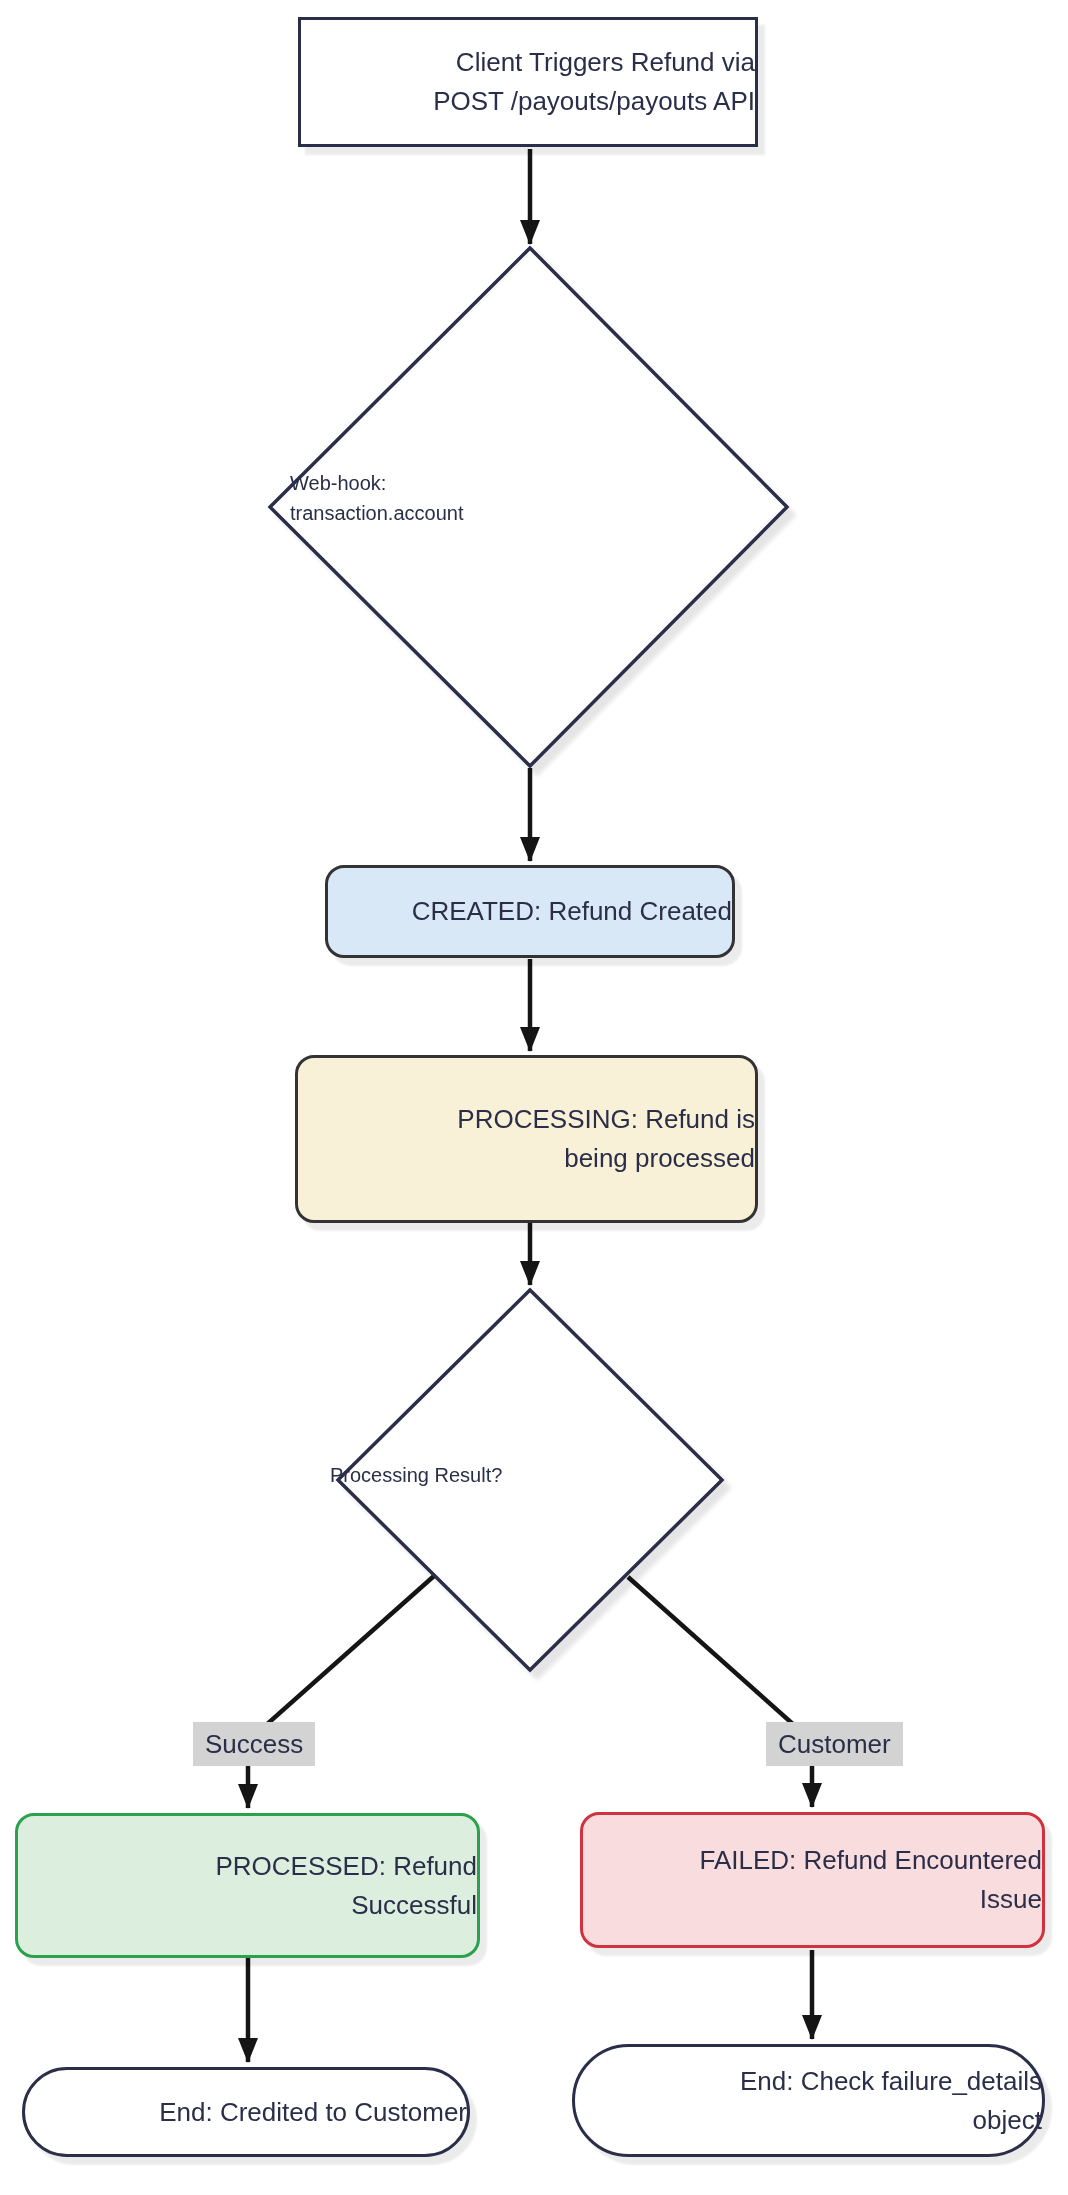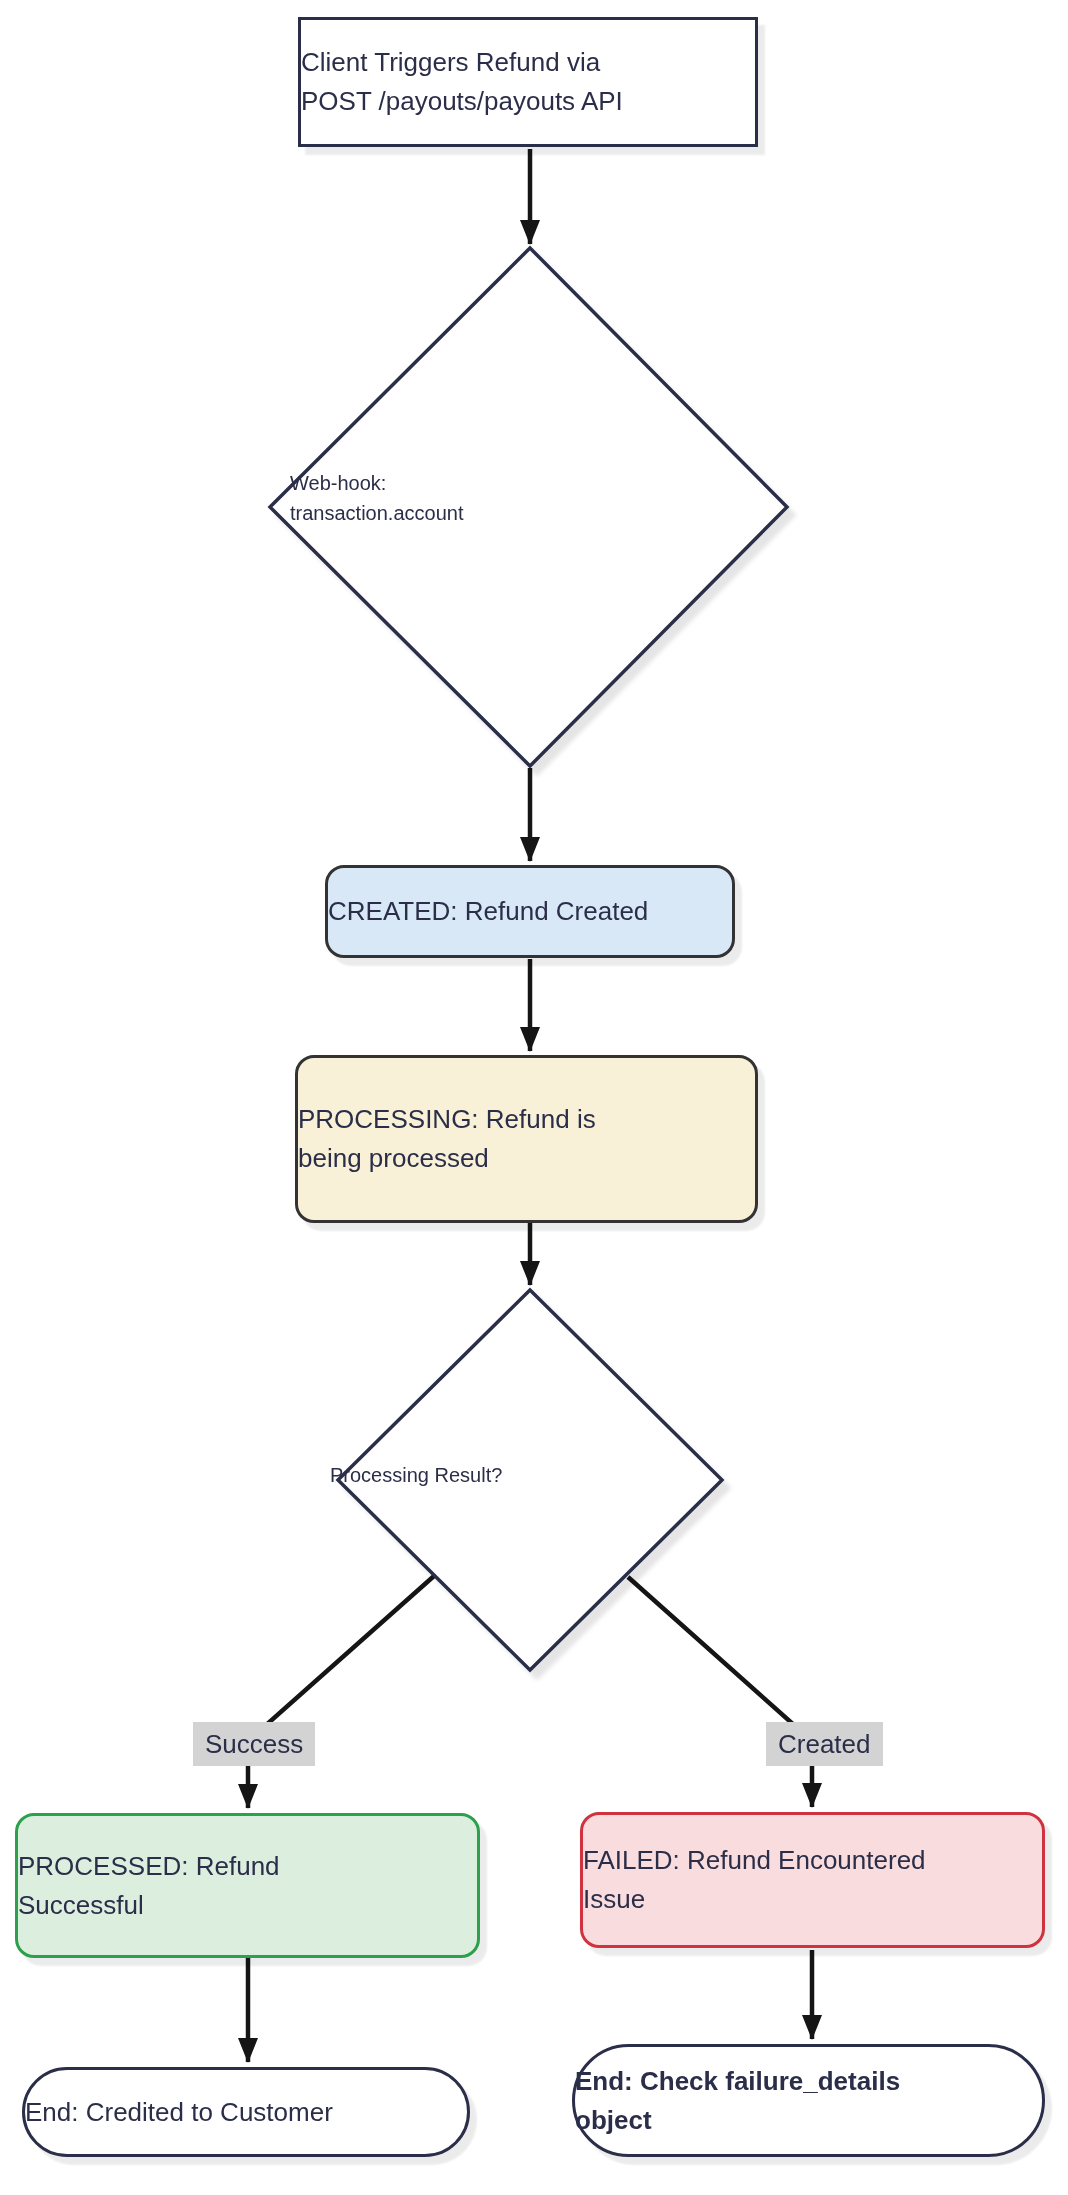--- a/index.html
+++ b/index.html
@@ -18,21 +18,21 @@
     color:var(--c-navy);
   }
   svg.edges{position:absolute; left:0; top:0; width:1068px; height:2195px;}
   svg.edges path.edge{fill:none; stroke:var(--c-edge); stroke-width:4.5px;}
   svg.edges polygon.diamond{
     fill:#ffffff; stroke:var(--c-navy); stroke-width:3.5px;
     filter:drop-shadow(7px 8px 2px rgba(0,0,0,0.10));
   }
   .node{
     position:absolute; box-sizing:border-box;
-    display:flex; flex-direction:column; align-items:flex-start; justify-content:center;
+    display:flex; flex-direction:column; align-items:flex-end; justify-content:center;
     text-align:center; font-size:26px; line-height:1.5; font-weight:400;
     box-shadow:7px 8px 2px rgba(0,0,0,0.08);
   }
   .node span{display:block; white-space:nowrap;}
   .rect-node{background:#ffffff; border:3.5px solid var(--c-navy);}
   .round-node{border-radius:19px;}
   .stadium-node{background:#ffffff; border:3.5px solid var(--c-navy);}
   .created{background:var(--c-created_fill); border:3.5px solid var(--c-dark_border);}
   .processing{background:var(--c-processing_fill); border:3.5px solid var(--c-dark_border);}
   .processed{background:var(--c-processed_fill); border:3.5px solid var(--c-processed_border);}
@@ -95,35 +95,35 @@
 
   <div class="diamond-text" style="left:330px; top:1460px; width:400px;">
     <span>Processing Result?</span>
   </div>
 
   <div class="edge-label" style="left:193px; top:1722px; height:44px; min-width:110px;">
     <span>Success</span>
   </div>
 
   <div class="edge-label" style="left:766px; top:1722px; height:44px; min-width:96px;">
-    <span>Created</span>
+    <span>Customer</span>
   </div>
 
   <div class="node round-node processed" style="left:15px; top:1813px; width:465px; height:145px;">
     <span>PROCESSED: Refund</span>
     <span>Successful</span>
   </div>
 
   <div class="node round-node failed" style="left:580px; top:1812px; width:465px; height:136px;">
     <span>FAILED: Refund Encountered</span>
     <span>Issue</span>
   </div>
 
   <div class="node stadium-node" style="left:22px; top:2067px; width:448px; height:90px; border-radius:45px;">
     <span>End: Credited to Customer</span>
   </div>
 
-  <div class="node stadium-node" style="left:572px; top:2044px; width:473px; height:113px; border-radius:68px;font-weight:bold;">
+  <div class="node stadium-node" style="left:572px; top:2044px; width:473px; height:113px; border-radius:68px;">
     <span>End: Check failure_details</span>
     <span>object</span>
   </div>
 
 </div>
 
 </body></html>

